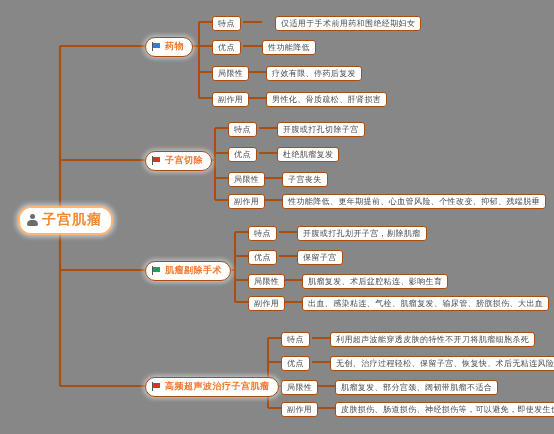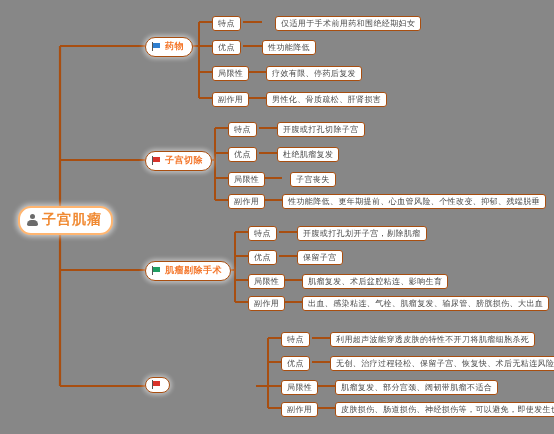--- a/index.html
+++ b/index.html
@@ -184,21 +184,21 @@
         <span class="cloth" style="background:#d8332b"></span>
     </span>
     <span class="blabel">子宫切除</span>
   </div>
   <div class="tag" style="left:228px;top:122px;">特点</div>
   <div class="tag" style="left:228px;top:147px;">优点</div>
   <div class="tag" style="left:228px;top:172px;">局限性</div>
   <div class="tag" style="left:228px;top:194px;">副作用</div>
   <div class="detail" style="left:277px;top:122px;">开腹或打孔切除子宫</div>
   <div class="detail" style="left:277px;top:147px;">杜绝肌瘤复发</div>
-  <div class="detail" style="left:282px;top:172px;margin-left:8px;">子宫丧失</div>
+  <div class="detail" style="left:282px;top:172px;">子宫丧失</div>
   <div class="detail" style="left:282px;top:194px;">性功能降低、更年期提前、心血管风险、个性改变、抑郁、残端脱垂</div>
 
   <div class="branch" style="left:145px;top:261px;">
     <span class="flag">
       <span class="pole"></span>
         <span class="cloth" style="background:#1f9e62"></span>
     </span>
     <span class="blabel">肌瘤剔除手术</span>
   </div>
   <div class="tag" style="left:248px;top:226px;">特点</div>
@@ -208,20 +208,21 @@
   <div class="detail" style="left:297px;top:226px;">开腹或打孔划开子宫，剔除肌瘤</div>
   <div class="detail" style="left:297px;top:250px;">保留子宫</div>
   <div class="detail" style="left:302px;top:274px;">肌瘤复发、术后盆腔粘连、影响生育</div>
   <div class="detail" style="left:302px;top:296px;">出血、感染粘连、气栓、肌瘤复发、输尿管、膀胱损伤、大出血</div>
 
   <div class="branch" style="left:145px;top:377px;">
     <span class="flag">
       <span class="pole"></span>
         <span class="cloth" style="background:#d8332b"></span>
     </span>
+    <span class="blabel">高频超声波治疗子宫肌瘤</span>
   </div>
   <div class="tag" style="left:281px;top:332px;">特点</div>
   <div class="tag" style="left:281px;top:356px;">优点</div>
   <div class="tag" style="left:281px;top:380px;">局限性</div>
   <div class="tag" style="left:281px;top:402px;">副作用</div>
   <div class="detail" style="left:330px;top:332px;">利用超声波能穿透皮肤的特性不开刀将肌瘤细胞杀死</div>
   <div class="detail" style="left:330px;top:356px;">无创、治疗过程轻松、保留子宫、恢复快、术后无粘连风险、多次治疗</div>
   <div class="detail" style="left:335px;top:380px;">肌瘤复发、部分宫颈、阔韧带肌瘤不适合</div>
   <div class="detail" style="left:335px;top:402px;">皮肤损伤、肠道损伤、神经损伤等，可以避免，即使发生也能恢复</div>
 

